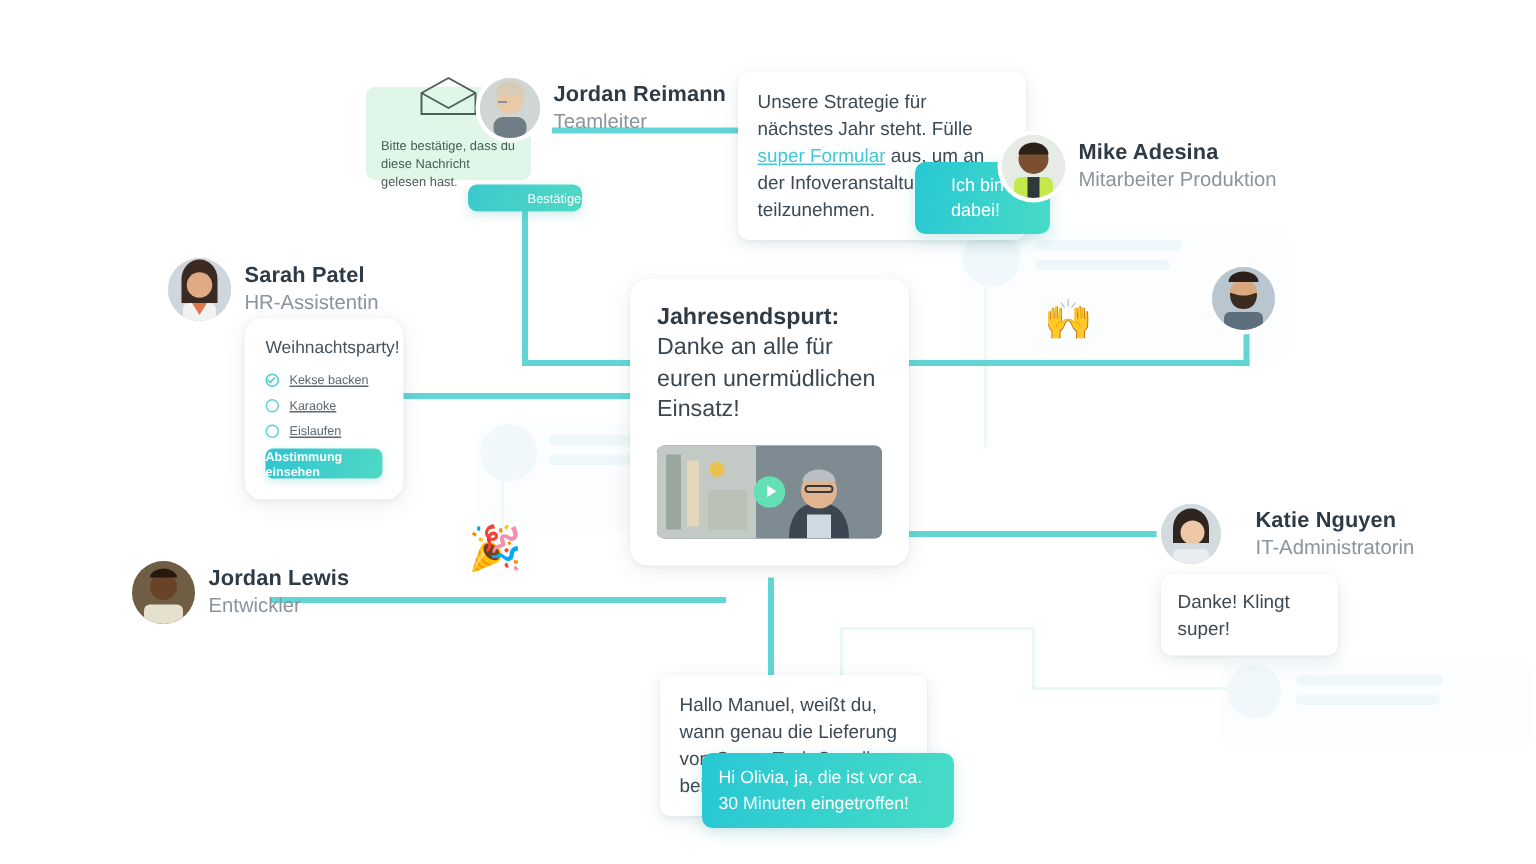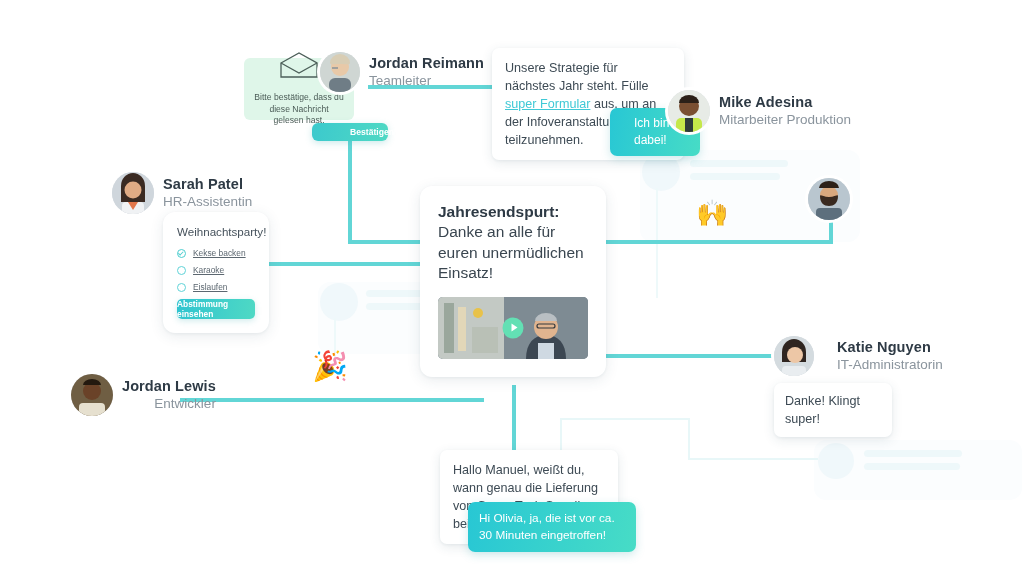--- a/index.html
+++ b/index.html
@@ -48,27 +48,27 @@
     color: #ffffff; box-shadow: 0 3px 10px rgba(40,160,170,.22);
   }
   .linkish { color: #3fc9d6; text-decoration: underline; }
 
   
   .greencard {
     position: absolute; background: #dff6e9; border-radius: 6px;
     display: flex; flex-direction: column; align-items: center; justify-content: center;
   }
   .greencard .cap {
-    font-size: 8.6px; color: #4a5b56; text-align: center; line-height: 1.38;
+    font-size: 8.6px; color: #4a5b56; line-height: 1.38;
     margin-top: 9px; padding: 0 10px;
   }
   .pill {
     position: absolute; border-radius: 6px;
     background: linear-gradient(100deg, #3cc9cd 0%, #4fd9c4 100%);
-    color: #fff; font-size: 8.6px; font-weight: bold;
+    color: #fff; font-size: 8.6px; font-weight: normal;
     display: flex; align-items: center; justify-content: center;
     box-shadow: 0 2px 7px rgba(50,170,175,.25);
     padding-left: 44px;
   }
 
   
   .poll { padding: 13px 14px 14px 14px; }
   .poll-title { font-size: 11.6px; color: #46525c; margin-bottom: 10px; }
   .poll-opt { display: flex; align-items: center; gap: 7px; margin-bottom: 7px; }
   .cbox { width: 9px; height: 9px; border-radius: 50%; border: 1.3px solid #5fd3d8; flex: none;
@@ -278,21 +278,21 @@
         <rect x="8" y="30" width="24" height="10" rx="4" fill="#e9edf0"></rect>
       </svg>
     </div>
     <div class="ptext">
       <div class="pname">Katie Nguyen</div>
       <div class="prole">IT-Administratorin</div>
     </div>
   </div>
   <div class="bubble" style="left:774px;top:383px;width:118px;padding:9px 11px;">Danke! Klingt super!</div>
 
-  <div class="person" style="left:71px;top:374px;text-align:right;">
+  <div class="person" style="left:88px;top:374px;">
     <div class="avatar" style="width:42px;height:42px;">
       <svg viewBox="0 0 42 42">
           <rect width="42" height="42" fill="#6f5e43"></rect>
         <circle cx="21" cy="17" r="9" fill="#6a4228"></circle>
         <path d="M12 11a9 6 0 0118 0z" fill="#23190f"></path>
         <rect x="8" y="29" width="26" height="13" rx="4" fill="#e6e0cf"></rect>
       </svg>
     </div>
     <div class="ptext">
       <div class="pname">Jordan Lewis</div>

